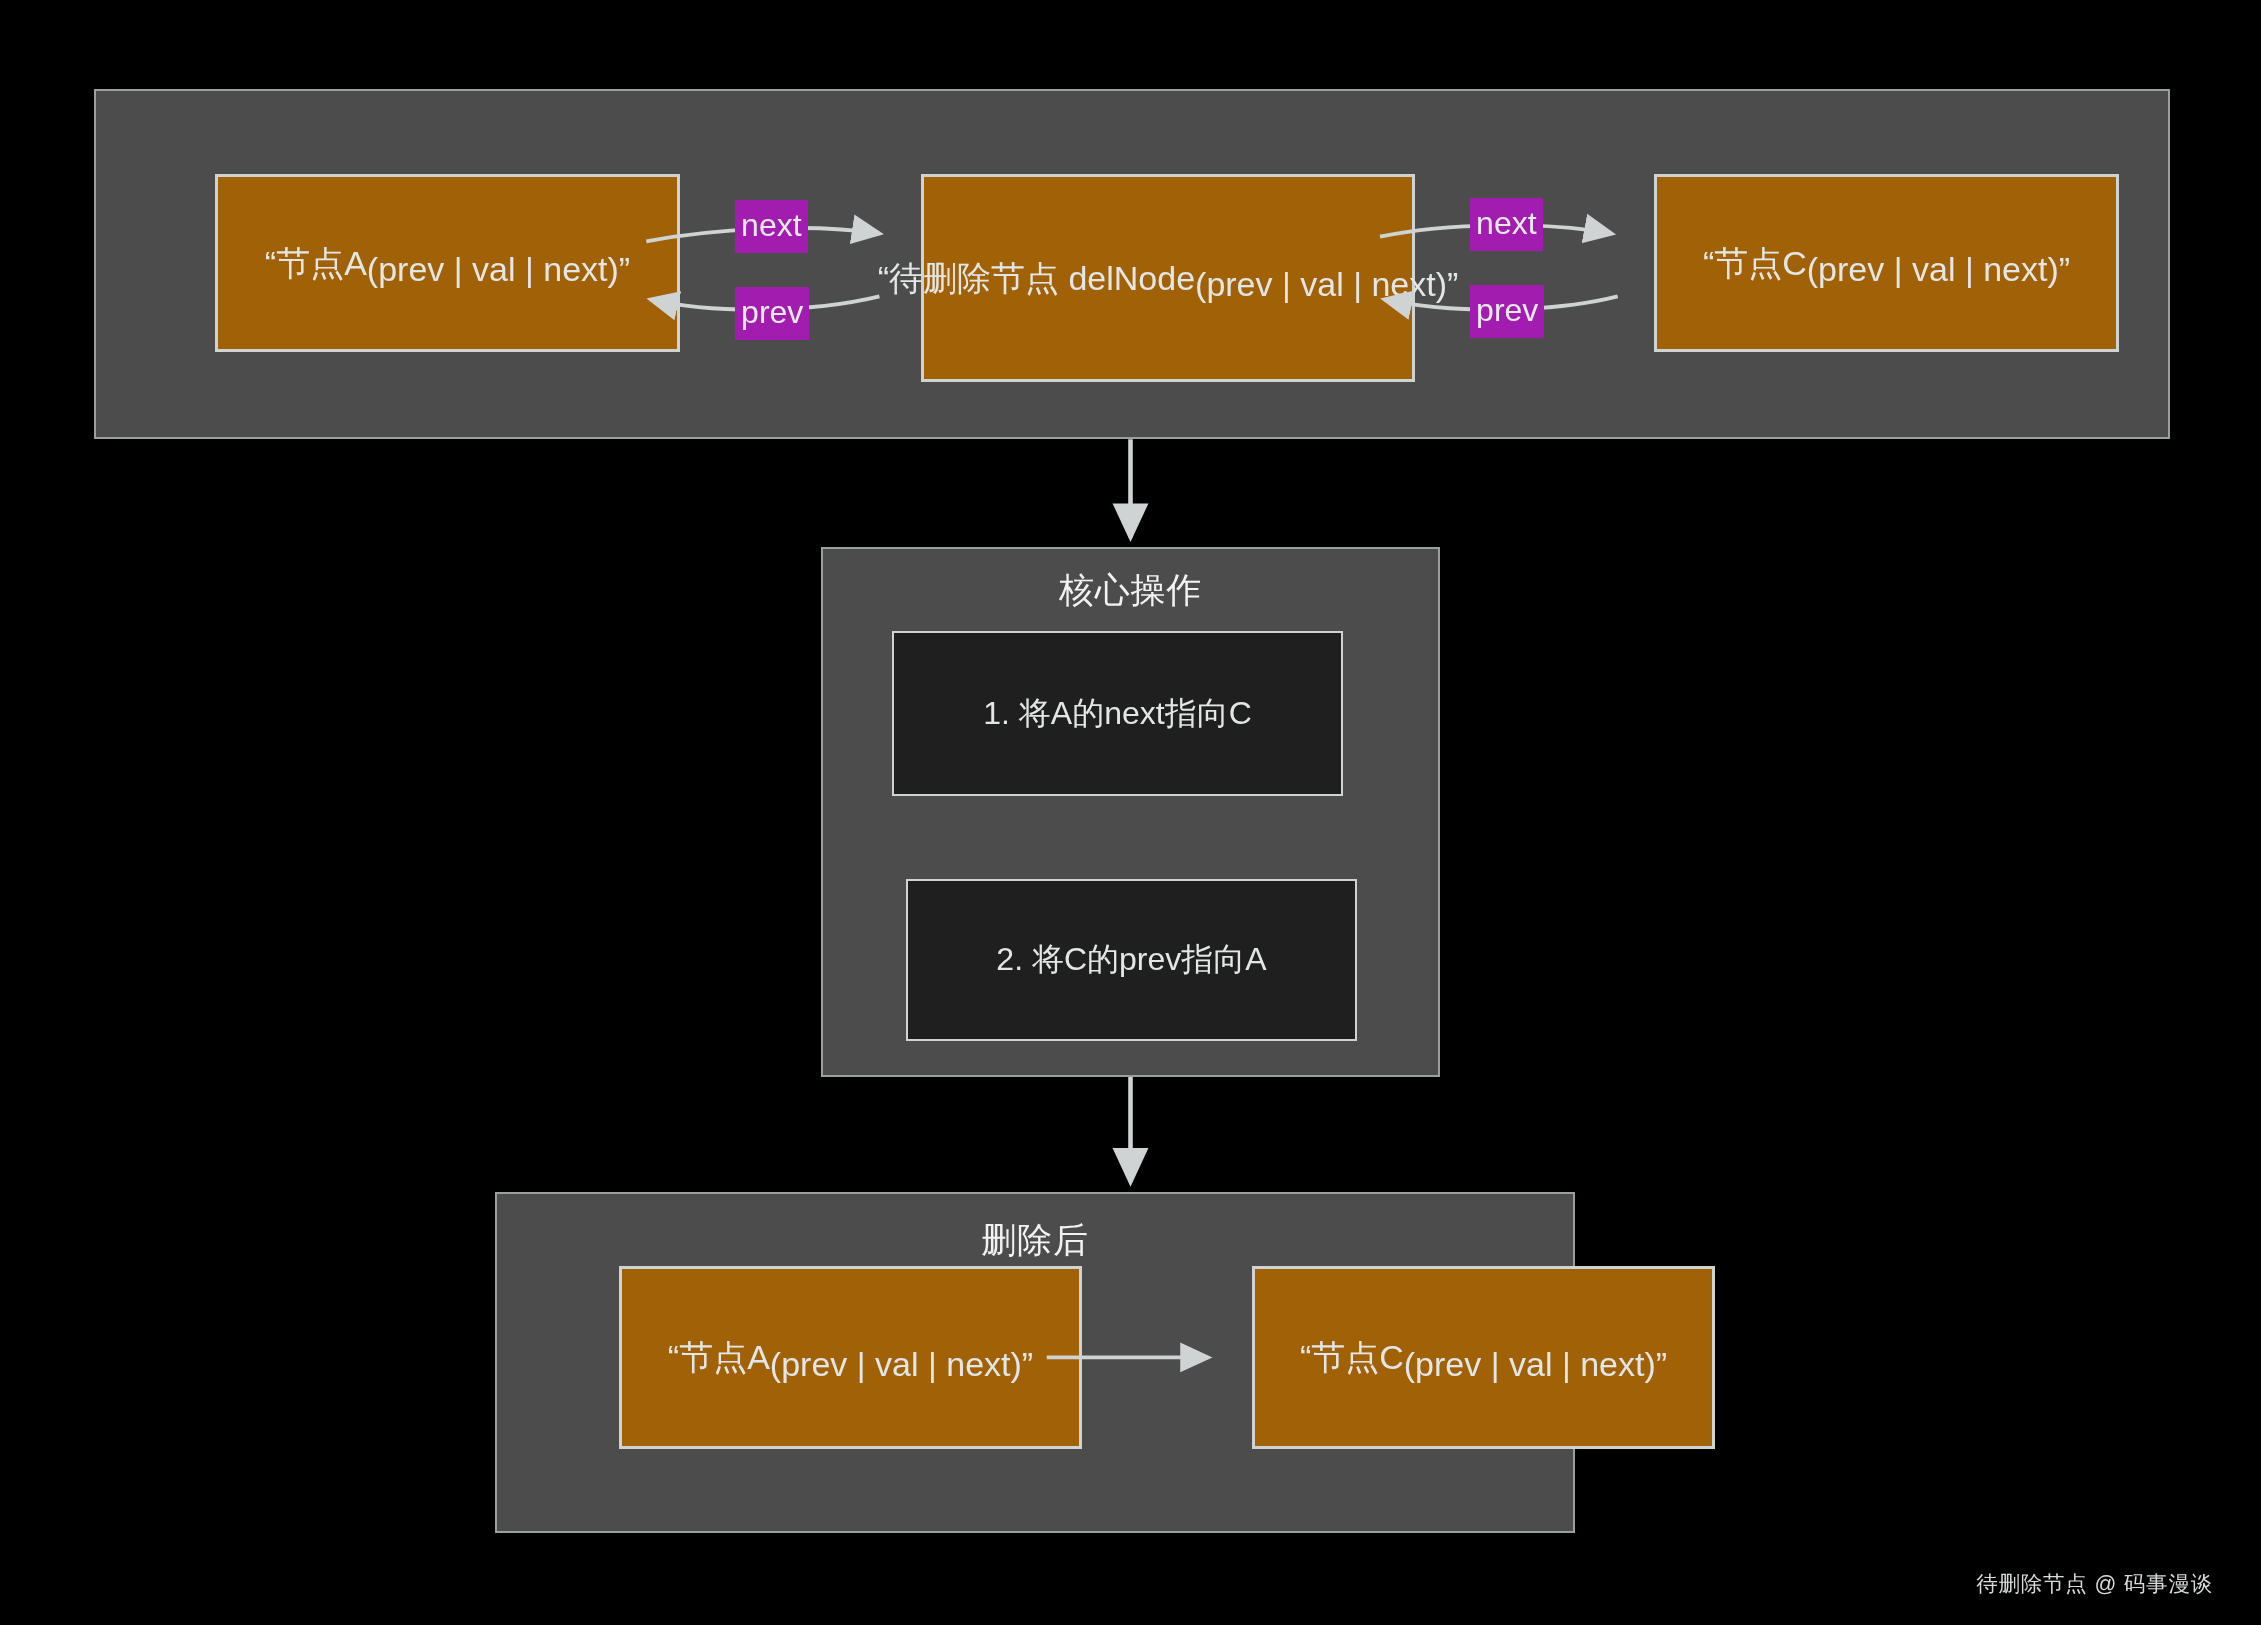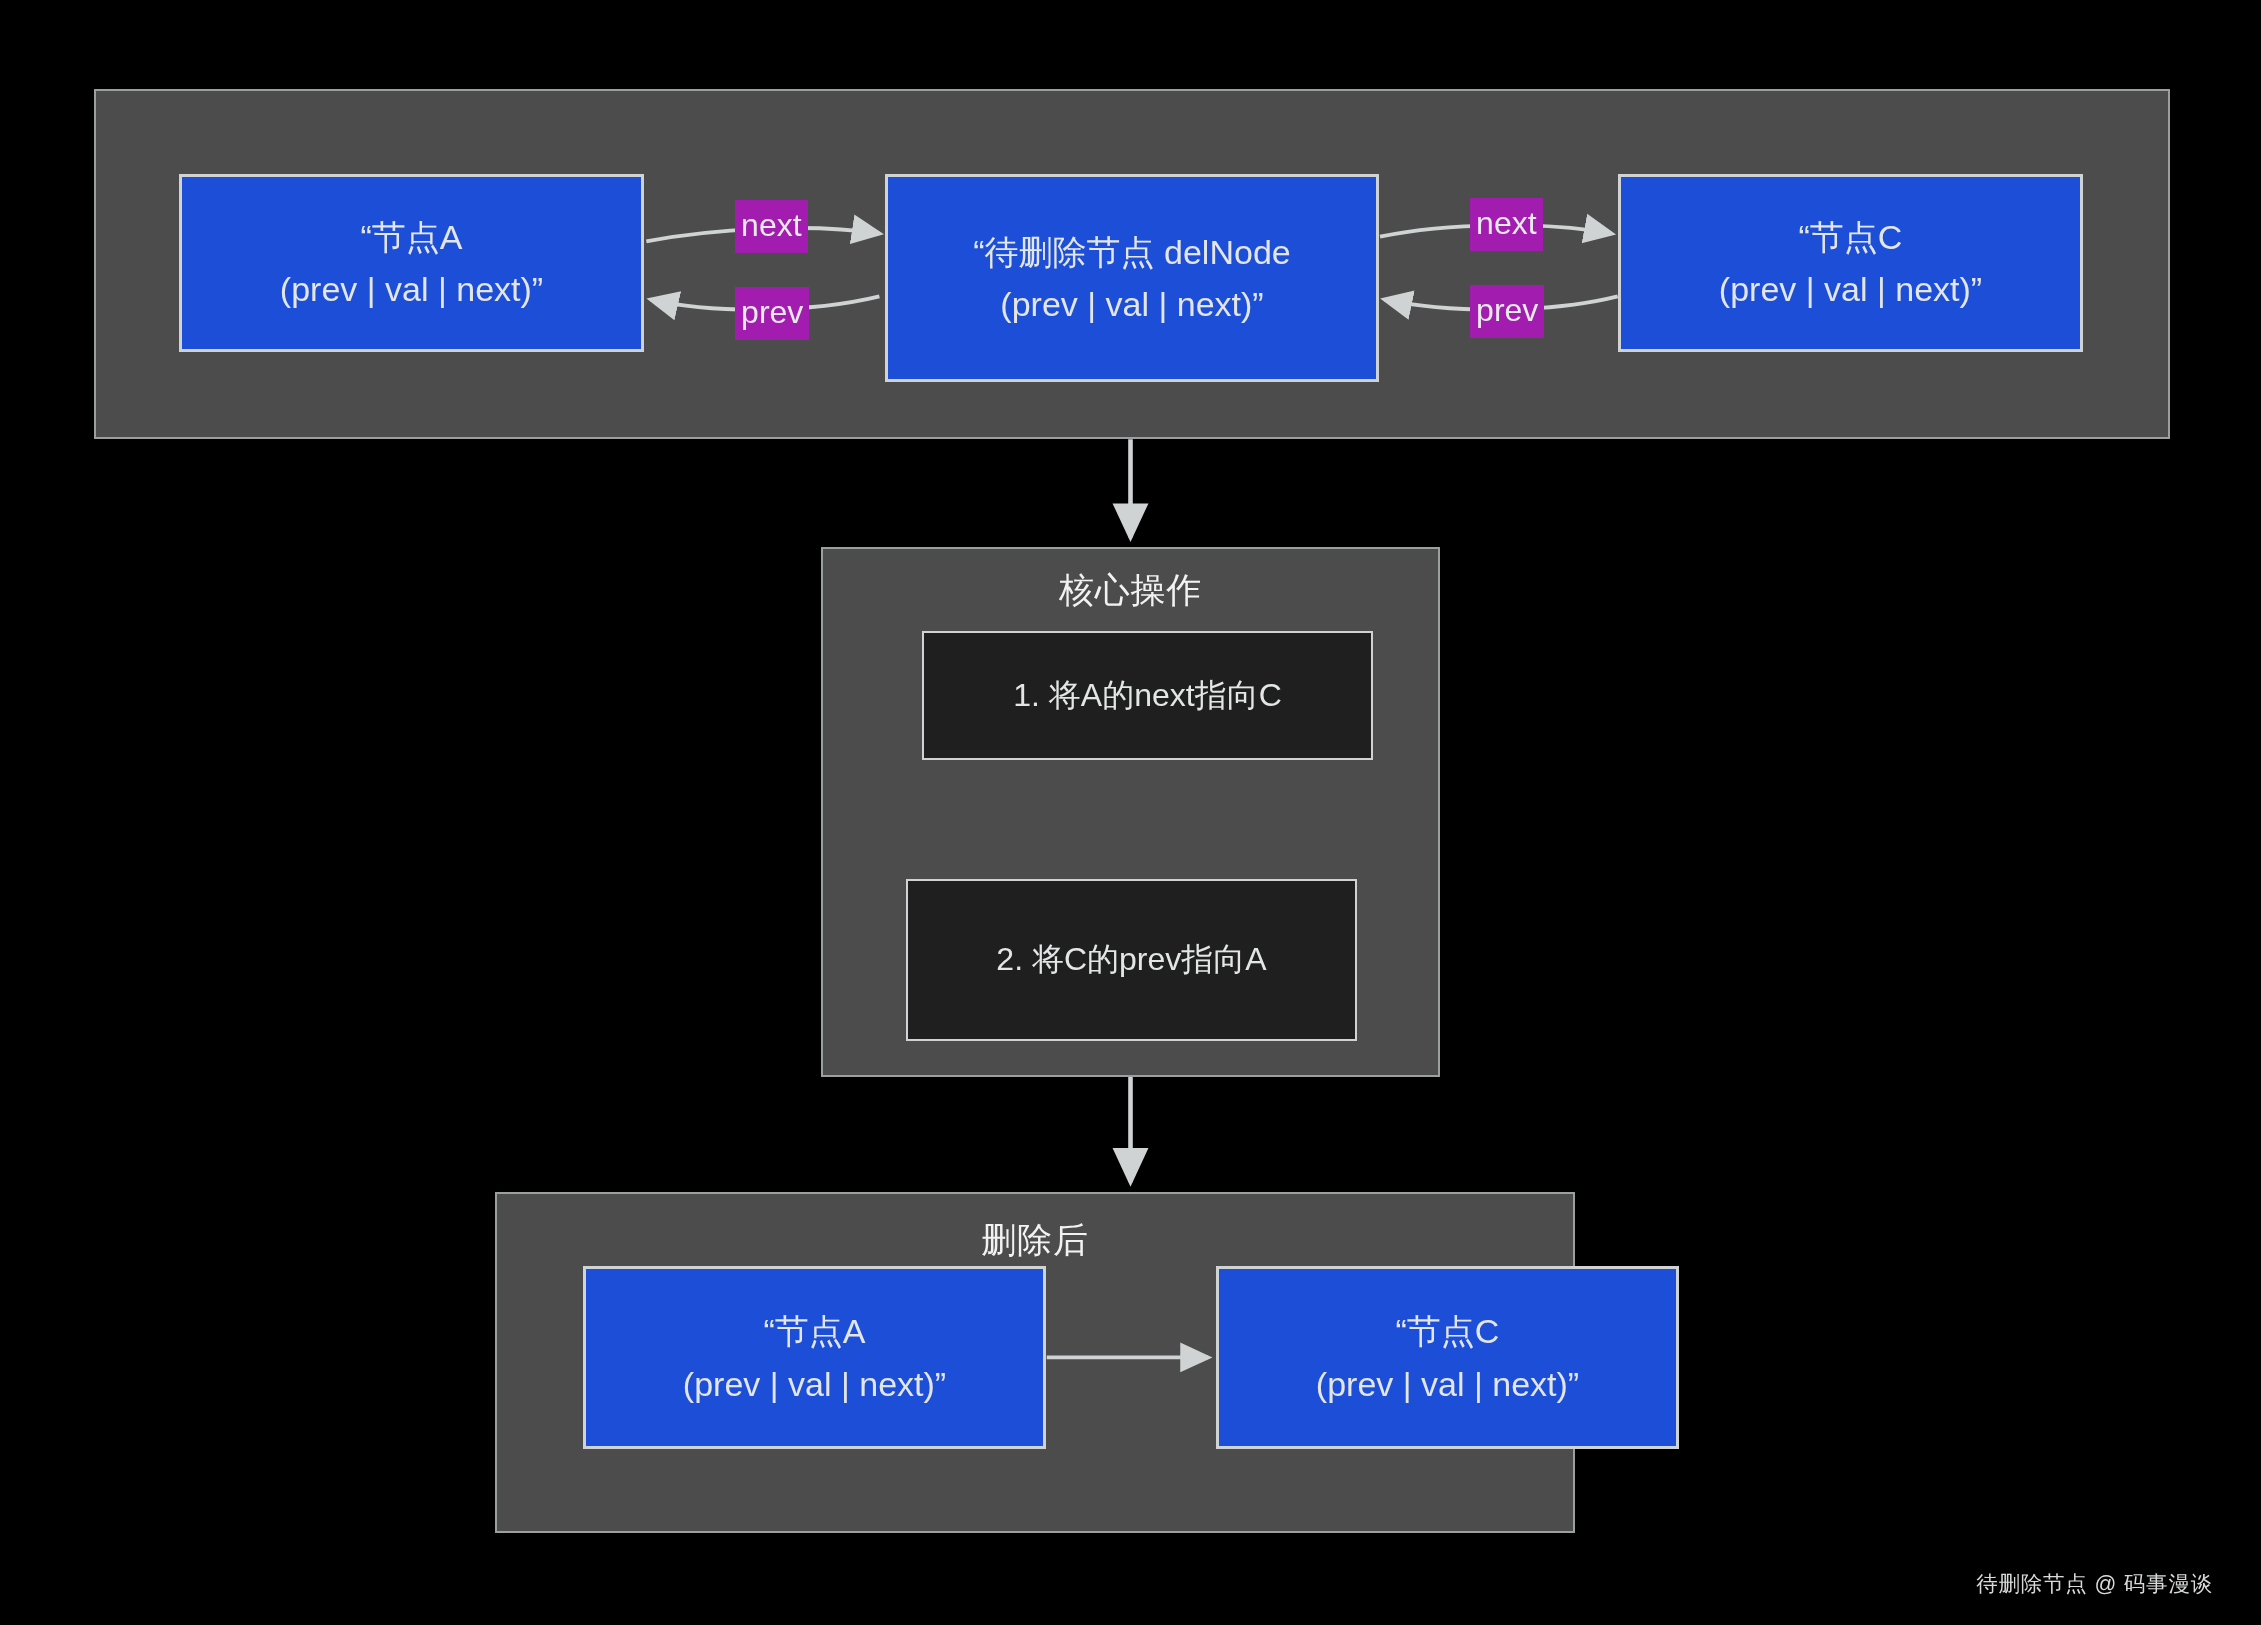--- a/index.html
+++ b/index.html
@@ -45,29 +45,30 @@
 
   #panel-core { left: 821px; top: 547px; width: 619px; height: 530px; }
   #panel-core .panel-title { top: 23px; }
 
   #panel-after { left: 495px; top: 1192px; width: 1080px; height: 341px; }
   #panel-after .panel-title { top: 28px; }
 
   
   .node {
     position: absolute;
-    background: #1d4ed8;
+    background: #a16207;
     border: 3.1px solid #cfd3d3;
     box-sizing: border-box;
     display: flex;
-    flex-direction: column;
+    flex-direction: row;
     align-items: center;
     justify-content: center;
     color: #e3e6e6;
     text-align: center;
+    margin-left: 36px;
   }
   .node-line1 {
     font-size: 34px;
     line-height: 1.18;
     white-space: nowrap;
   }
   .node-line2 {
     font-size: 34px;
     line-height: 1.18;
     margin-top: 12.3px;
@@ -89,21 +90,21 @@
     background: #1f1f1f;
     border: 2.3px solid #cfd3d3;
     box-sizing: border-box;
     display: flex;
     align-items: center;
     justify-content: center;
     color: #e3e6e6;
     font-size: 32px;
     white-space: nowrap;
   }
-  #step-1 { left: 99px; top: 82px; width: 451px; height: 129px; }
+  #step-1 { left: 69px; top: 82px; width: 451px; height: 165px; }
   #step-2 { left: 83px; top: 330px; width: 451px; height: 162px; }
 
   
   .arrow-layer {
     position: absolute;
     inset: 0;
     pointer-events: none;
   }
 
   

